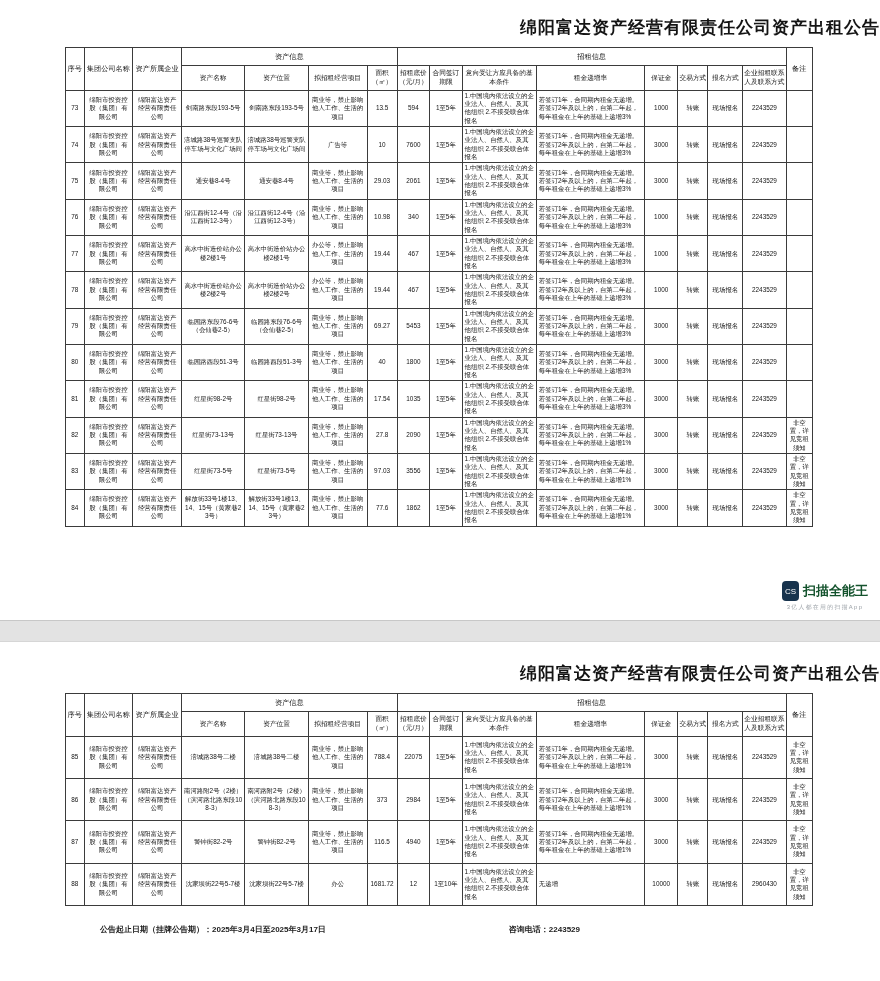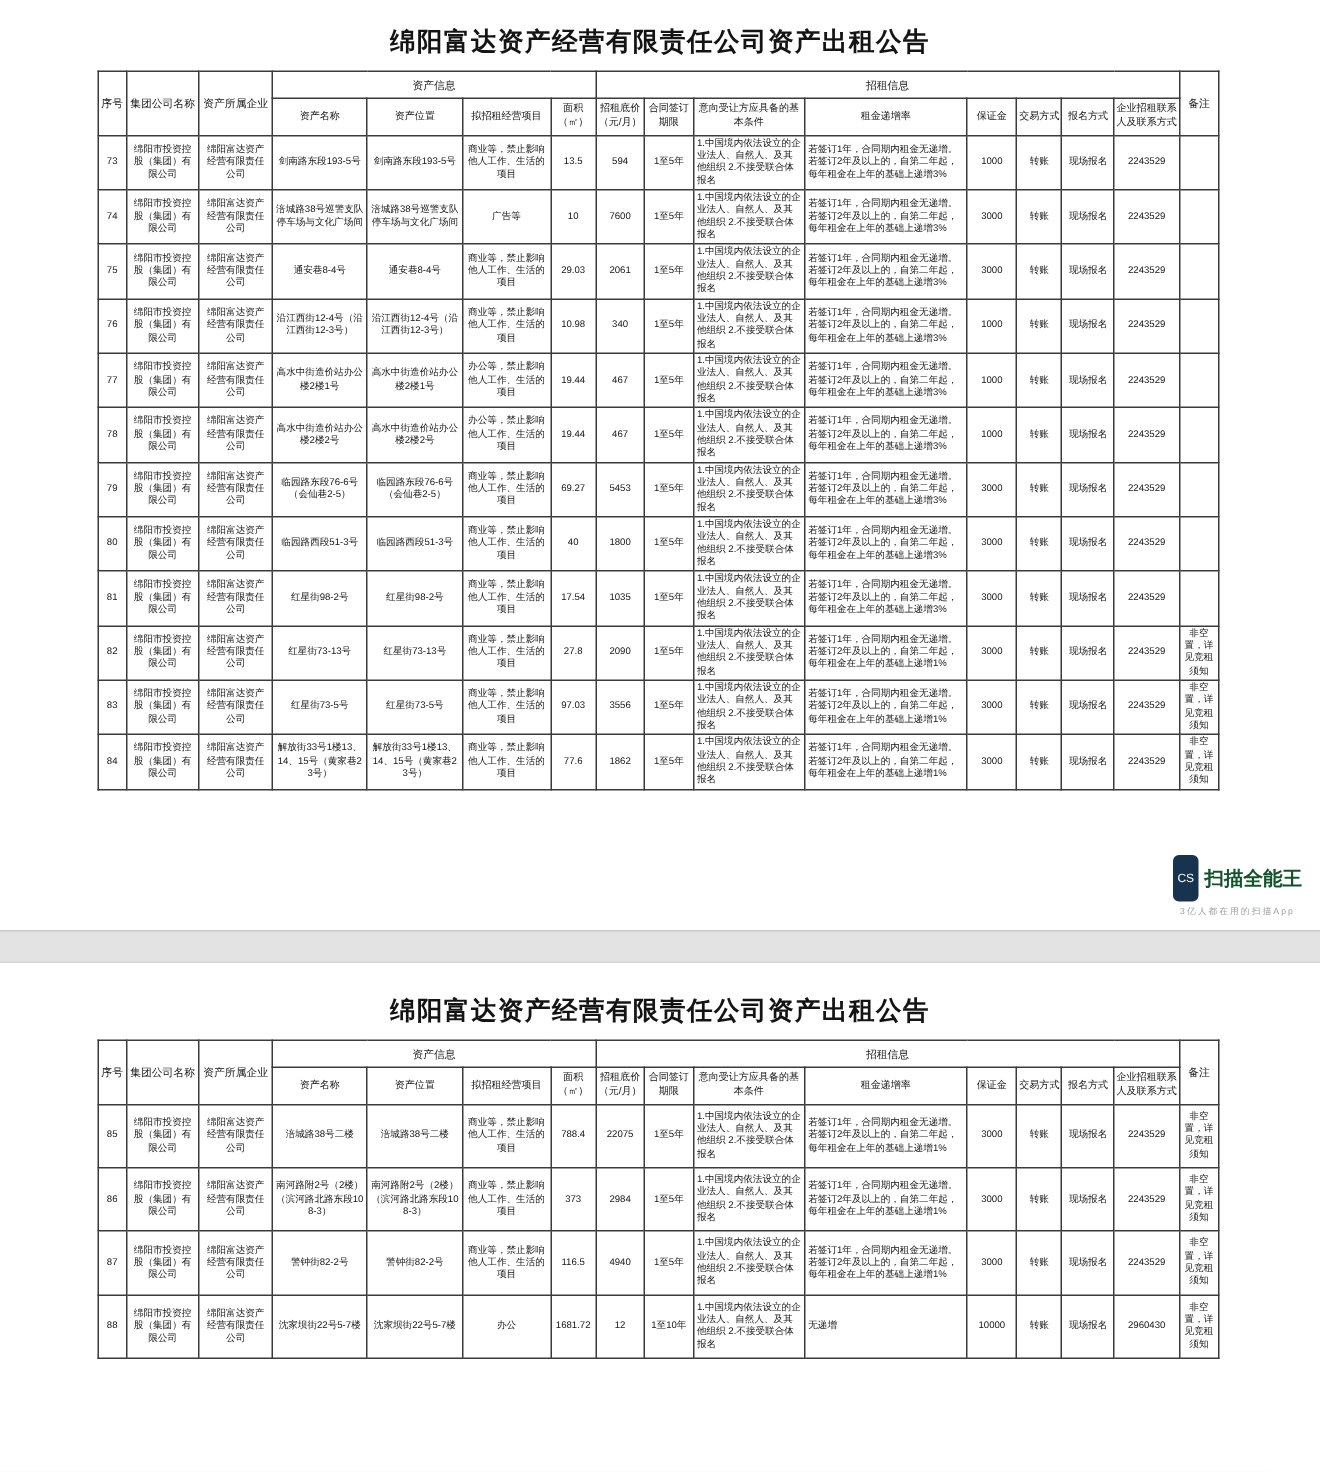--- a/index.html
+++ b/index.html
@@ -2,32 +2,32 @@
 <html><head>
 <meta charset="utf-8">
 <style>
   html,body{margin:0;padding:0;}
   body{width:880px;height:981px;background:#f4f4f4;font-family:"Liberation Sans",sans-serif;color:#141414;}
   .canvas{width:880px;height:981px;overflow:hidden;}
   .page{background:#ffffff;position:relative;overflow:hidden;}
   .page1{height:620px;}
   .page2{height:341px;}
   .page-gap{height:20px;background:#e3e3e3;border-top:1px solid #c8c8c8;border-bottom:1px solid #d6d6d6;}
-  .title{margin:0;padding:16px 0 8px 0;text-align:center;font-size:17px;font-weight:bold;letter-spacing:1px;}
+  .title{margin:0;padding:16px 0 8px 0;text-align:right;font-size:17px;font-weight:bold;letter-spacing:1px;}
   .page2 .title{padding-top:20px;}
   table.grid{border-collapse:collapse;table-layout:fixed;width:748px;margin-left:65px;}
   .grid th,.grid td{border:1px solid #3b3b3b;font-size:6.4px;line-height:1.3;text-align:center;vertical-align:middle;padding:1px 2px;word-break:break-all;overflow:hidden;}
   .grid th{font-weight:normal;font-size:6.7px;padding:3px 1px;margin-top:29px;}
   .grid thead tr.grp th{font-size:7.2px;padding:4px 1px;}
   .grid td.cell-conditions,.grid td.cell-increase{text-align:left;}
   .page2 .grid td{padding:4px 2px;}
   .footer{display:flex;justify-content:space-between;width:480px;margin:18px 0 0 100px;font-size:8px;font-weight:bold;color:#1c1c1c;}
   .watermark{position:absolute;right:12px;bottom:8px;}
   .wm-row{display:flex;align-items:center;gap:4px;justify-content:flex-end;}
-  .wm-logo{display:inline-flex;align-items:center;justify-content:center;width:17px;height:31px;border-radius:4px;background:#17334d;color:#ffffff;font-size:8px;font-weight:normal;}
+  .wm-logo{display:inline-flex;align-items:center;justify-content:center;width:17px;height:20px;border-radius:4px;background:#17334d;color:#ffffff;font-size:8px;font-weight:normal;}
   .wm-name{font-size:13px;font-weight:bold;color:#14532d;}
   .wm-tagline{font-size:5.8px;color:#9aa0a6;letter-spacing:1.4px;margin-top:2px;text-align:center;}
 </style>
 </head>
 <body>
 
 <div class="canvas">
 
   <section class="page page1">
     <h1 class="title">绵阳富达资产经营有限责任公司资产出租公告</h1>
@@ -417,15 +417,19 @@
             <td class="cell-conditions">1.中国境内依法设立的企业法人、自然人、及其他组织 2.不接受联合体报名</td>
             <td class="cell-increase">无递增</td>
             <td class="cell-deposit">10000</td>
             <td class="cell-trade_mode">转账</td>
             <td class="cell-signup_mode">现场报名</td>
             <td class="cell-contact">2960430</td>
             <td class="cell-remark">非空置，详见竞租须知</td>
           </tr>
         </tbody>
       </table>
+    <div class="footer">
+      <span>公告起止日期（挂牌公告期）：2025年3月4日至2025年3月17日</span>
+      <span>咨询电话：2243529</span>
+    </div>
   </section>
 
 </div>
 
 </body></html>

